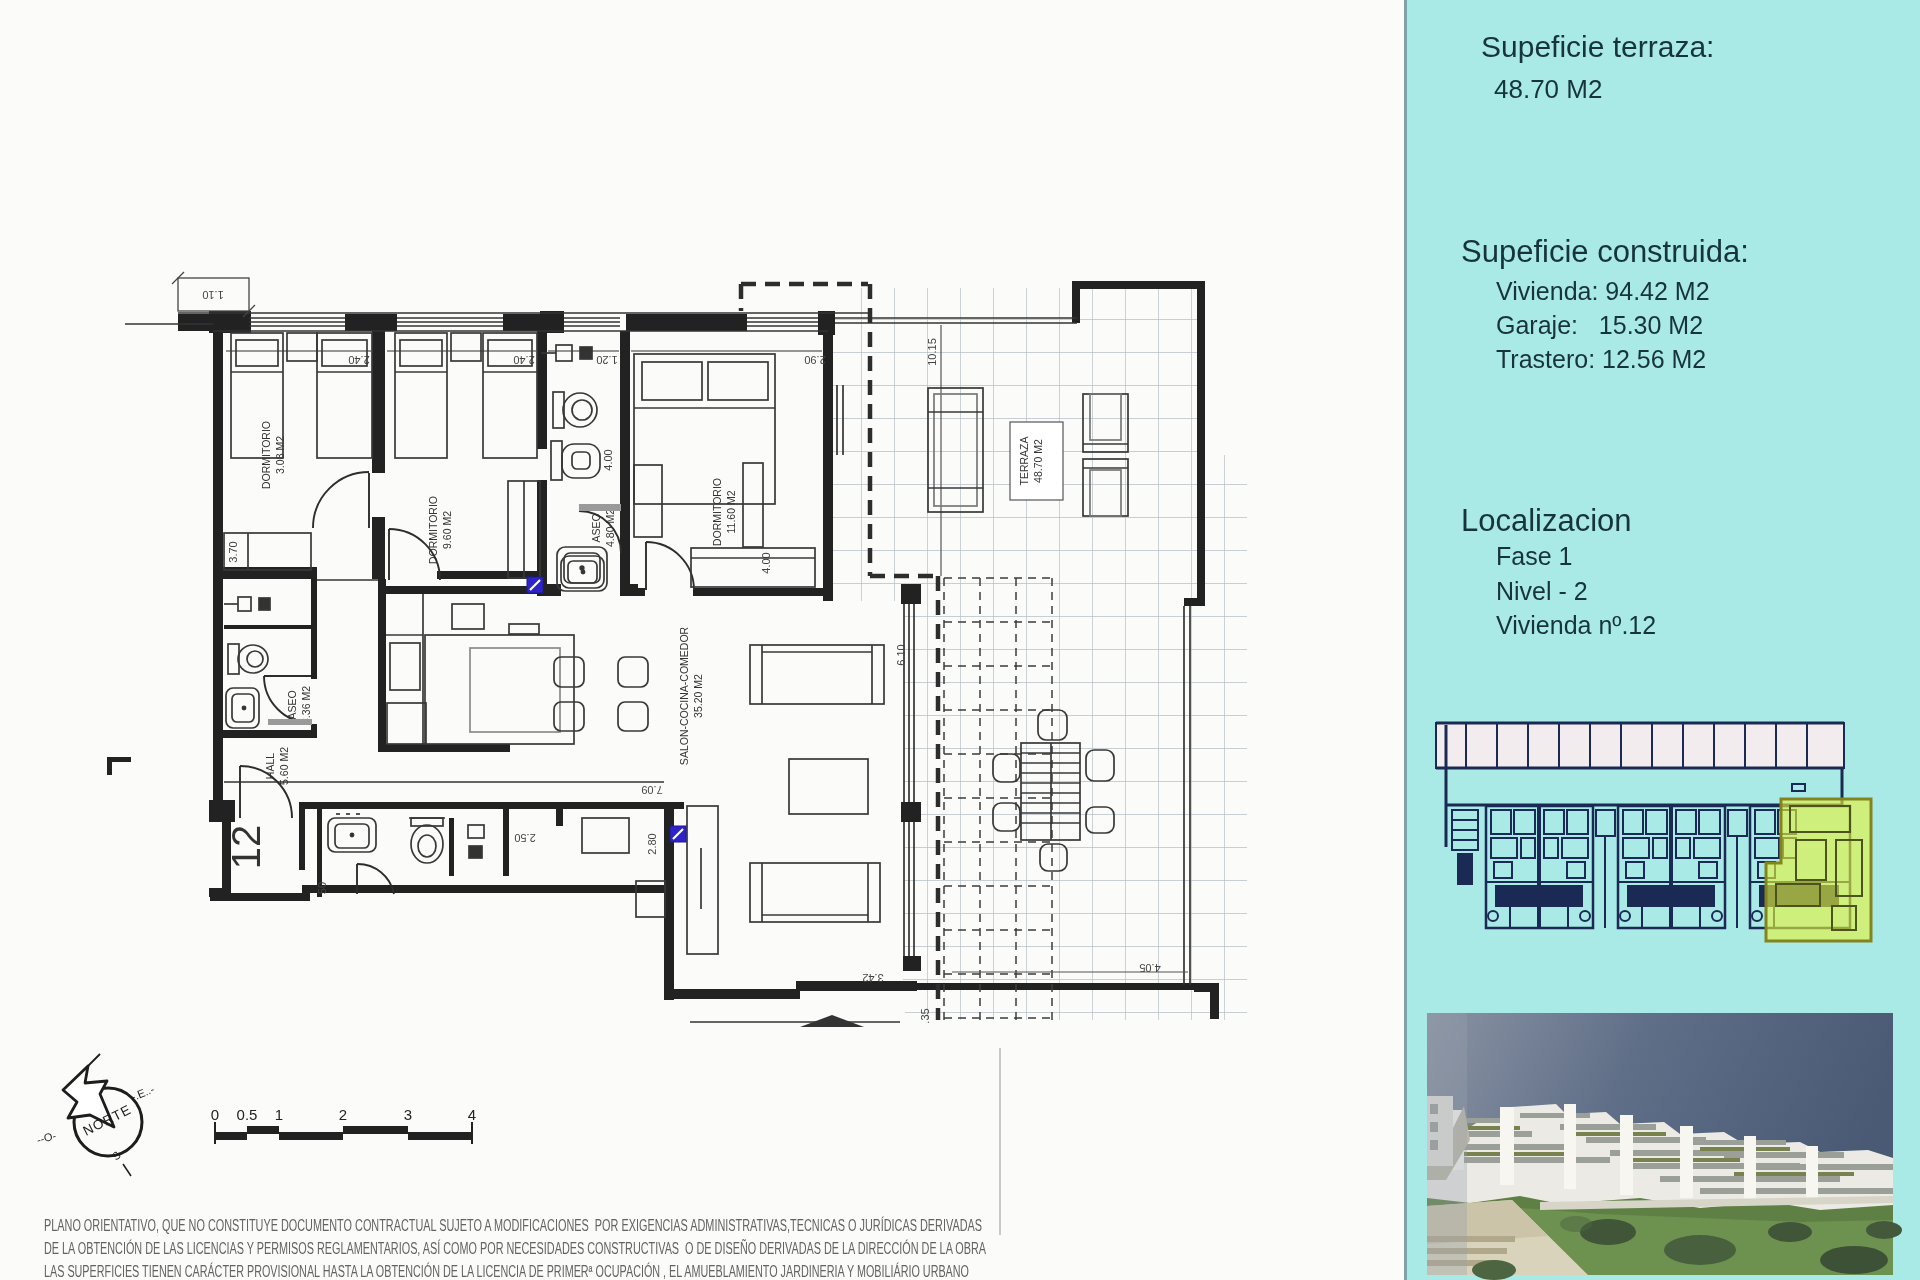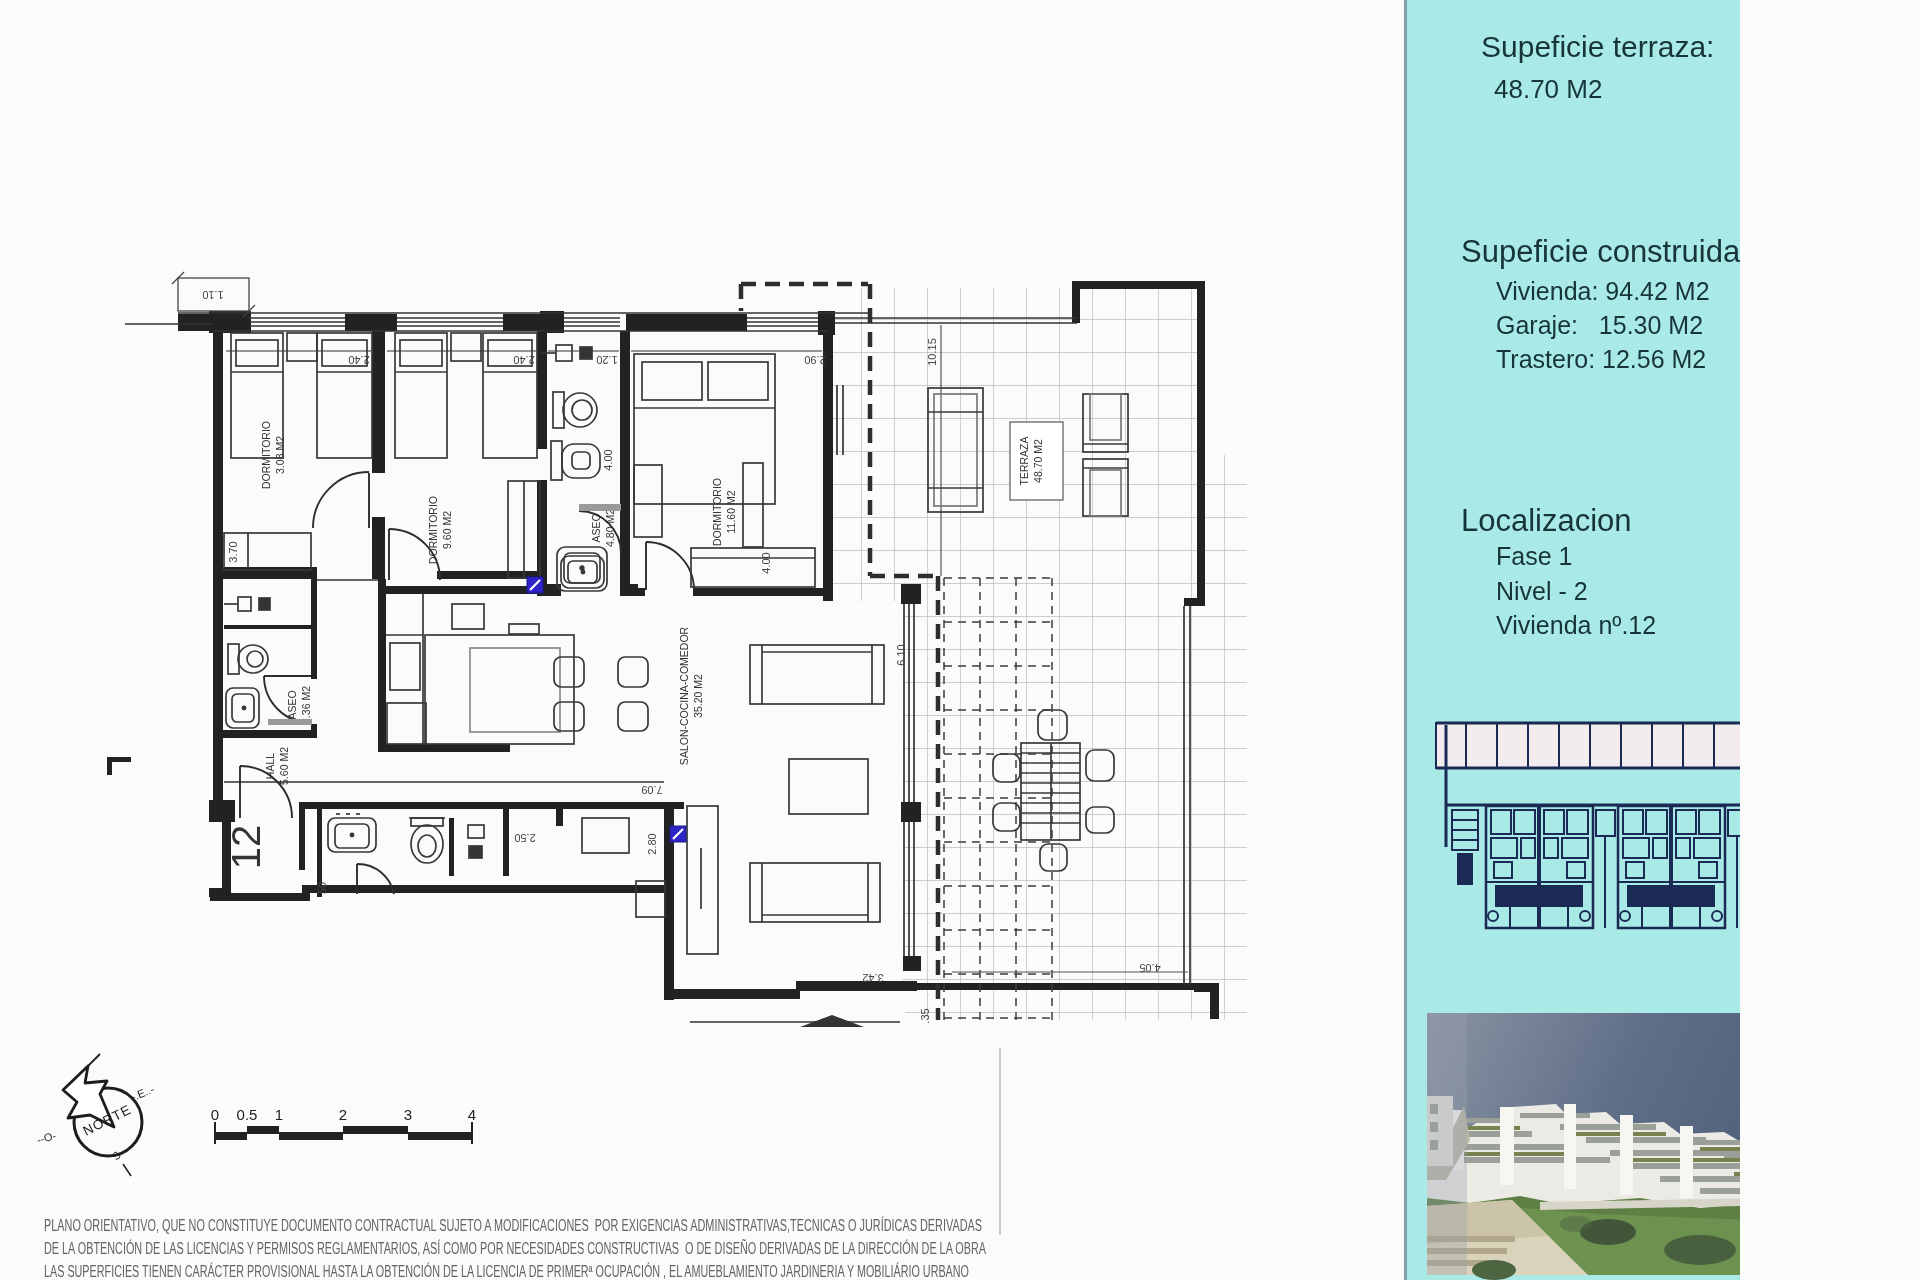--- a/index.html
+++ b/index.html
@@ -1,16 +1,16 @@
 <!DOCTYPE html>
 <html><head>
 <meta charset="utf-8">
 <style>
   html,body{margin:0;padding:0;background:#fbfbf9;}
-  #page{position:relative;width:1740px;height:1280px;overflow:hidden;font-family:"Liberation Sans",sans-serif;}
+  #page{position:relative;width:1920px;height:1280px;overflow:hidden;font-family:"Liberation Sans",sans-serif;}
   svg{position:absolute;top:0;left:0;}
   text{font-family:"Liberation Sans",sans-serif;}
 </style>
 </head>
 <body>
 <div id="page">
 <svg width="1920" height="1280" viewBox="0 0 1920 1280">
 <defs>
   <pattern id="tiles" width="33" height="33" patternUnits="userSpaceOnUse" x="828" y="286">
     <path d="M 33 0 L 0 0 0 33" fill="none" stroke="#b7c0c7" stroke-width="1.4"></path>

